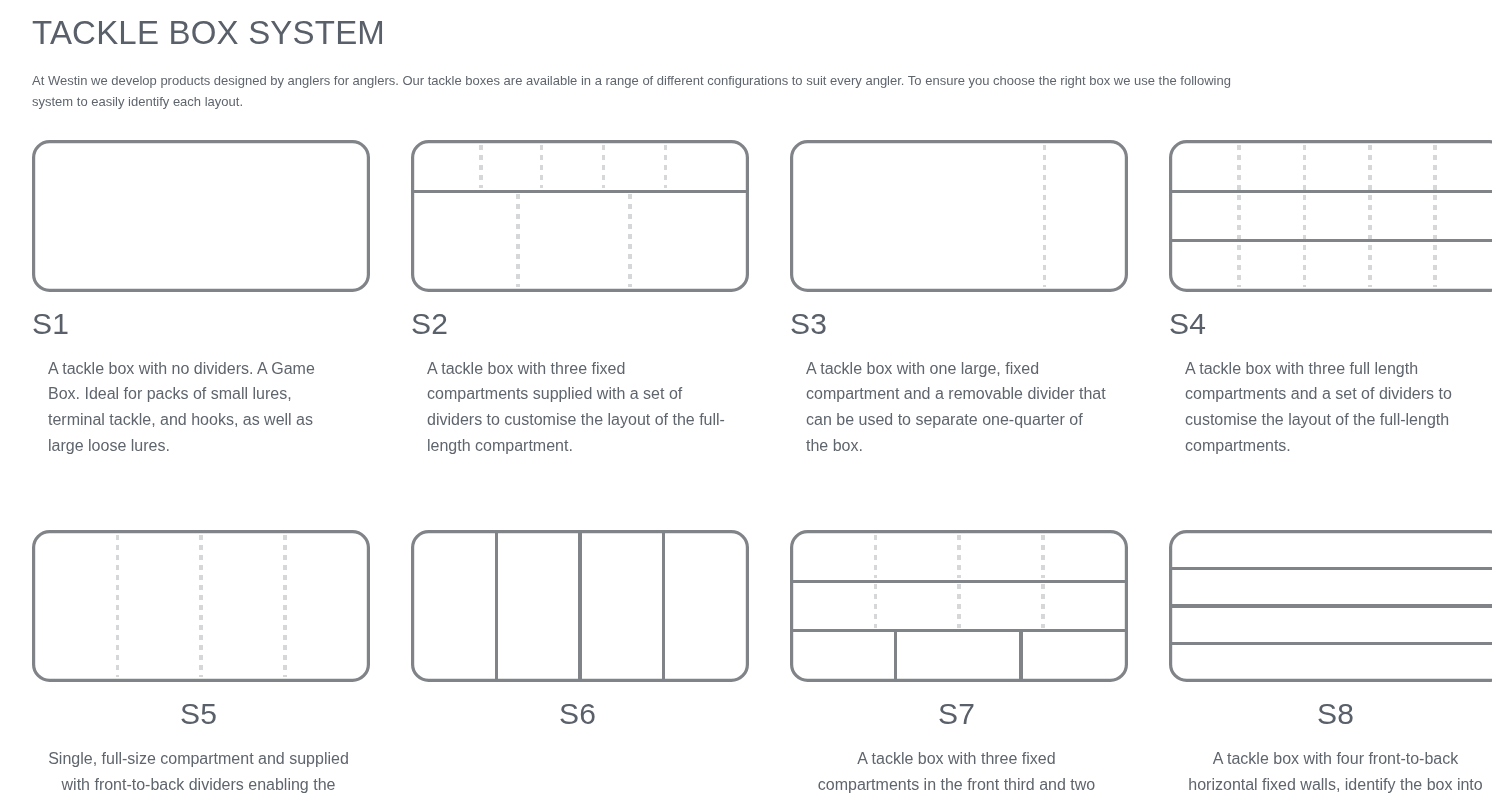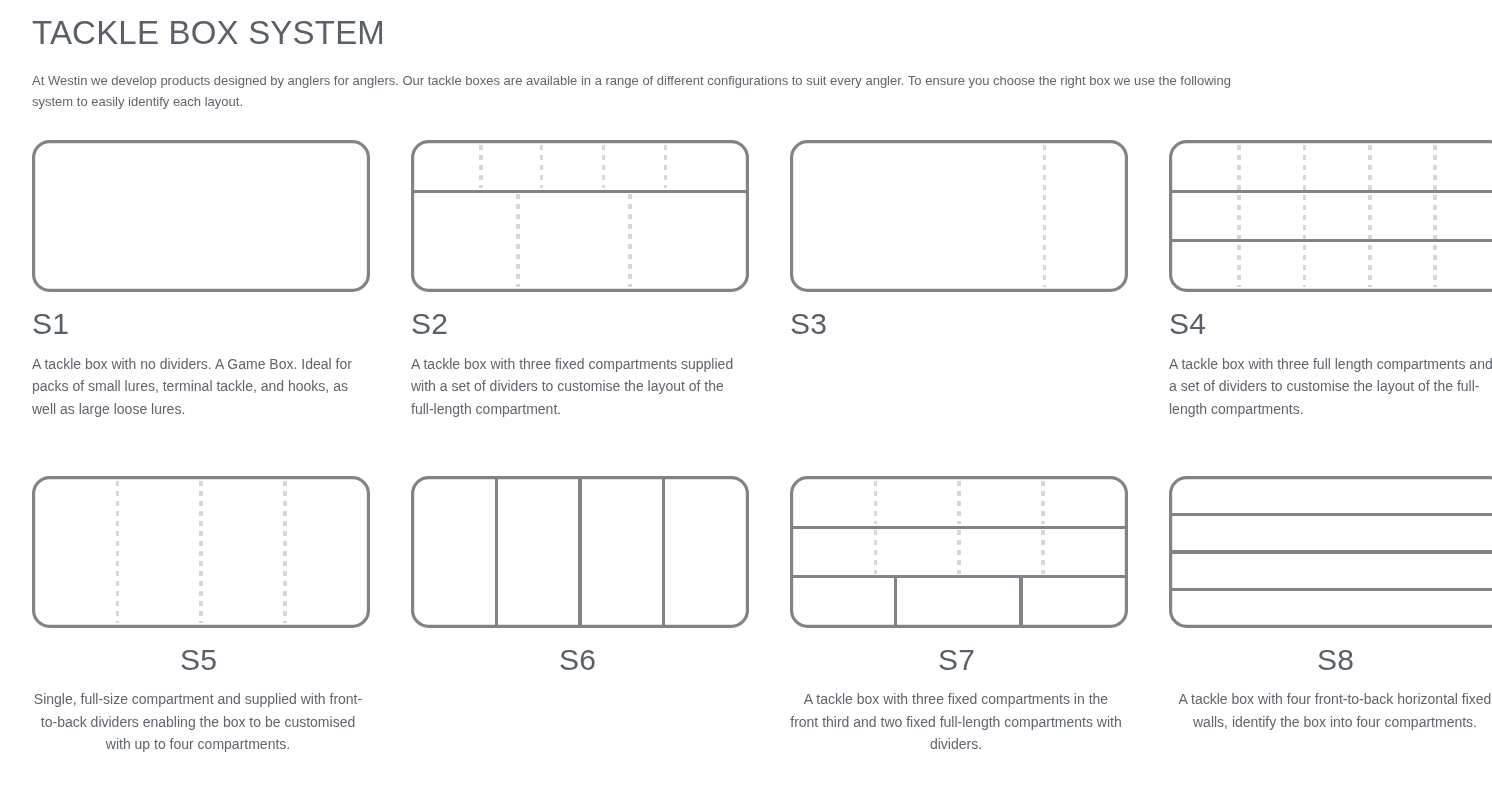--- a/index.html
+++ b/index.html
@@ -59,24 +59,24 @@
   }
   .box-code {
     font-size: 30px;
     font-weight: 400;
     color: #5a6069;
     margin: 16px 0 13px 0;
     line-height: 1.05;
     letter-spacing: 0.2px;
   }
   .box-desc {
-    font-size: 14px;
+    font-size: 16px;
     line-height: 1.62;
     color: #5f656d;
-    margin: 0;
+    margin: 16px;
     max-width: 332px;
   }
 </style>
 </head>
 <body>
 
 <div class="page">
 
   <h1 class="page-title">TACKLE BOX SYSTEM</h1>
 
@@ -112,20 +112,21 @@
     </div>
 
     <div class="cell">
       <div class="diagram-wrap">
           <svg viewBox="0 0 338 152">
             <rect x="1.6" y="1.6" width="334.79999999999995" height="148.8" rx="16" ry="16" fill="#ffffff" stroke="#808387" stroke-width="3.2"></rect>
             <line x1="254.37399999999997" y1="4.6" x2="254.37399999999997" y2="147.4" stroke="#d6d7d9" stroke-width="3.6" stroke-dasharray="5 5" shape-rendering="crispEdges"></line>
           </svg>
         </div>
       <div class="box-code">S3</div>
+      <p class="box-desc">A tackle box with one large, fixed compartment and a removable divider that can be used to separate one-quarter of the box.</p>
     </div>
 
     <div class="cell">
       <div class="diagram-wrap">
           <svg viewBox="0 0 338 152">
             <rect x="1.6" y="1.6" width="334.79999999999995" height="148.8" rx="16" ry="16" fill="#ffffff" stroke="#808387" stroke-width="3.2"></rect>
             <line x1="70.23399999999998" y1="4.6" x2="70.23399999999998" y2="147.4" stroke="#d6d7d9" stroke-width="3.6" stroke-dasharray="5 5" shape-rendering="crispEdges"></line>
             <line x1="135.51999999999998" y1="4.6" x2="135.51999999999998" y2="147.4" stroke="#d6d7d9" stroke-width="3.6" stroke-dasharray="5 5" shape-rendering="crispEdges"></line>
             <line x1="200.80599999999995" y1="4.6" x2="200.80599999999995" y2="147.4" stroke="#d6d7d9" stroke-width="3.6" stroke-dasharray="5 5" shape-rendering="crispEdges"></line>
             <line x1="266.092" y1="4.6" x2="266.092" y2="147.4" stroke="#d6d7d9" stroke-width="3.6" stroke-dasharray="5 5" shape-rendering="crispEdges"></line>

